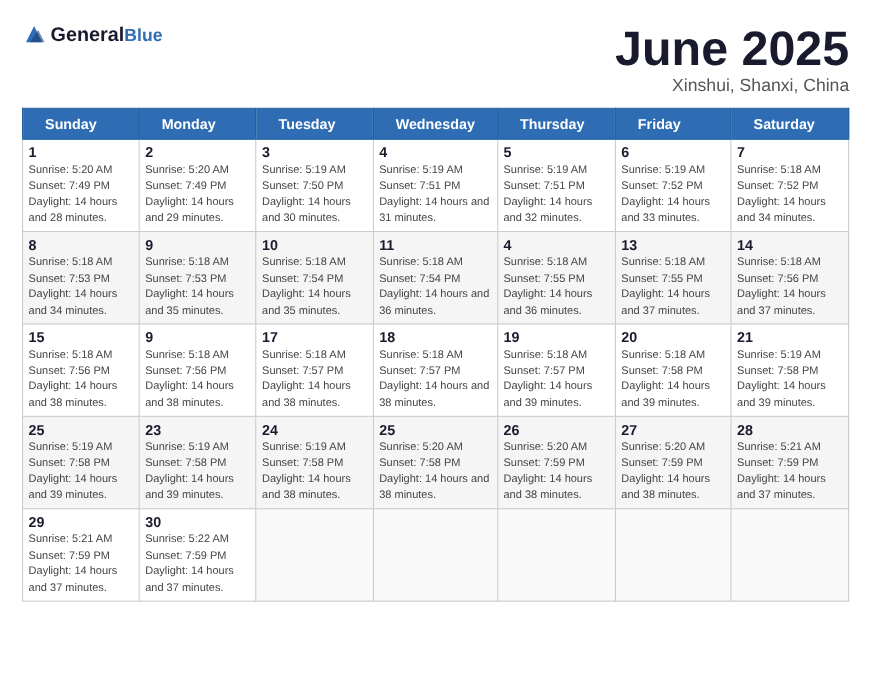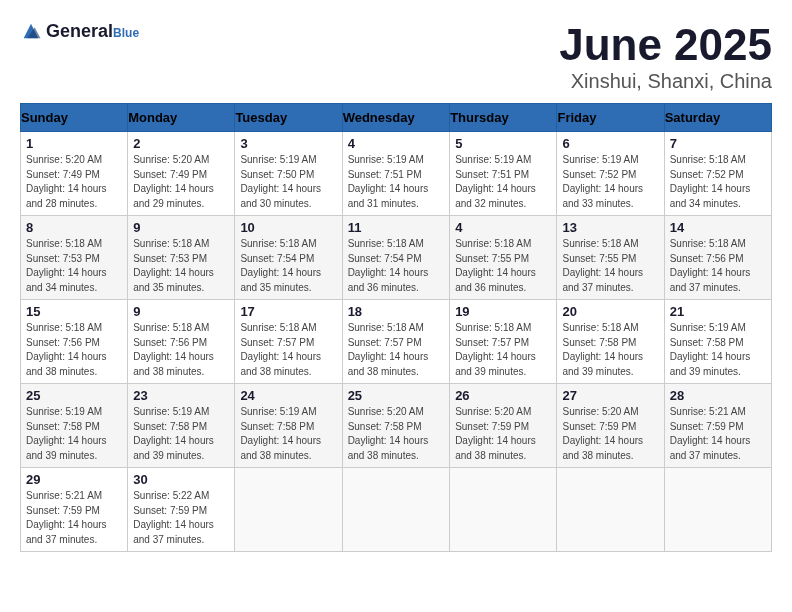--- a/index.html
+++ b/index.html
@@ -20,50 +20,50 @@
       display: flex;
       align-items: center;
       gap: 4px;
     }
     .logo-text-general {
       font-size: 18px;
       font-weight: bold;
       color: #1a1a2e;
     }
     .logo-text-blue {
-      font-size: 12px;
+      font-size: 16px;
       font-weight: bold;
       color: #2e6db4;
     }
     .logo-icon {
       width: 22px;
       height: 22px;
     }
     .title-area {
       text-align: right;
     }
     .title-area h1 {
       font-size: 44px;
       color: #1a1a2e;
       font-weight: bold;
     }
     .title-area h2 {
-      font-size: 20px;
+      font-size: 16px;
       color: #555;
       font-weight: normal;
     }
     .calendar {
       width: 100%;
       border-collapse: collapse;
       border: 1px solid #ccc;
     }
     .calendar th {
       background-color: #2e6db4;
-      color: #000000;
-      padding: 6px 0;
+      color: #ffffff;
+      padding: 6px 20px;
       text-align: left;
       font-size: 13px;
       border: 1px solid #2060a0;
     }
     .calendar td {
       vertical-align: top;
       border: 1px solid #ccc;
       padding: 4px 5px;
       font-size: 10px;
       color: #333;

